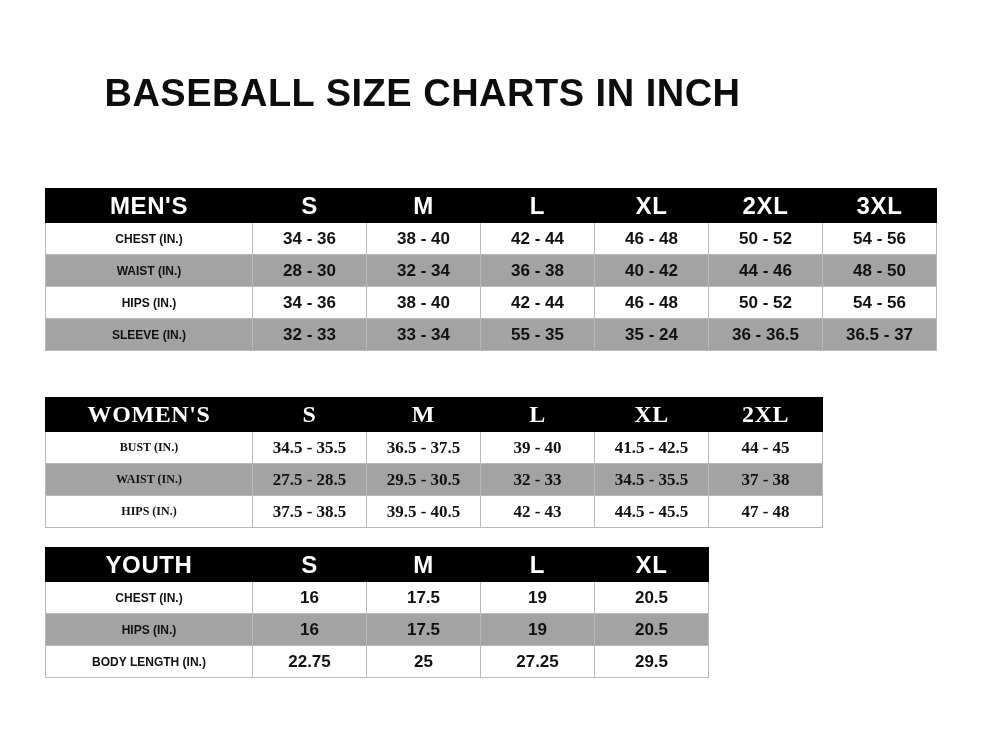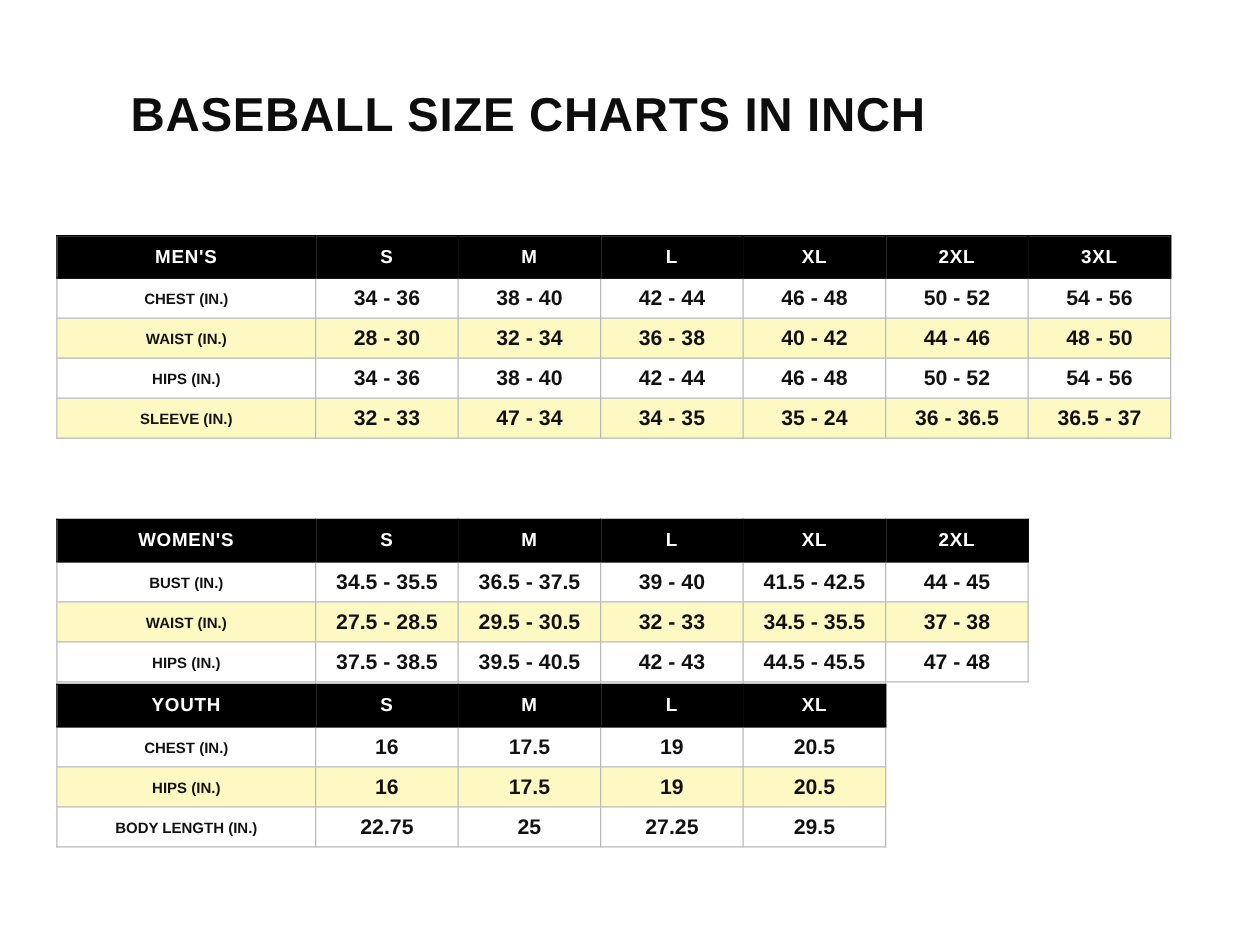--- a/index.html
+++ b/index.html
@@ -47,46 +47,47 @@
     color: #111111;
     height: 31px;
     padding: 0;
     background: #ffffff;
   }
   table.size-table thead th {
     background: #000000;
     color: #ffffff;
     border: 1px solid #000000;
     height: 33px;
-    font-size: 15px;
+    font-size: 24px;
     letter-spacing: 0.6px;
   }
   table.size-table thead th.rowhead {
     text-align: center;
   }
   table.size-table tbody tr.alt td {
-    background: #fef9c3;
+    background: #a3a3a3;
   }
   table.size-table tbody td.rowlabel {
     font-size: 12px;
     font-weight: bold;
   }
 
   
   #mens-table {
     top: 188px;
     left: 45px;
   }
   #mens-table col.c0 { width: 207px; }
   #mens-table col.cx { width: 114px; }
 
   
   #womens-table {
-    top: 415px;
+    top: 397px;
     left: 45px;
+    font-family: Liberation Serif, serif;
   }
   #womens-table col.c0 { width: 207px; }
   #womens-table col.cx { width: 114px; }
 
   
   #youth-table {
     top: 547px;
     left: 45px;
     padding-left: 28px;
   }
@@ -145,22 +146,22 @@
         <td>34 - 36</td>
         <td>38 - 40</td>
         <td>42 - 44</td>
         <td>46 - 48</td>
         <td>50 - 52</td>
         <td>54 - 56</td>
       </tr>
       <tr class="alt">
         <td class="rowlabel">SLEEVE (IN.)</td>
         <td>32 - 33</td>
-        <td>47 - 34</td>
-        <td>34 - 35</td>
+        <td>33 - 34</td>
+        <td>55 - 35</td>
         <td>35 - 24</td>
         <td>36 - 36.5</td>
         <td>36.5 - 37</td>
       </tr>
     </tbody>
   </table>
 
   <table class="size-table" id="womens-table">
     <colgroup>
       <col class="c0">

